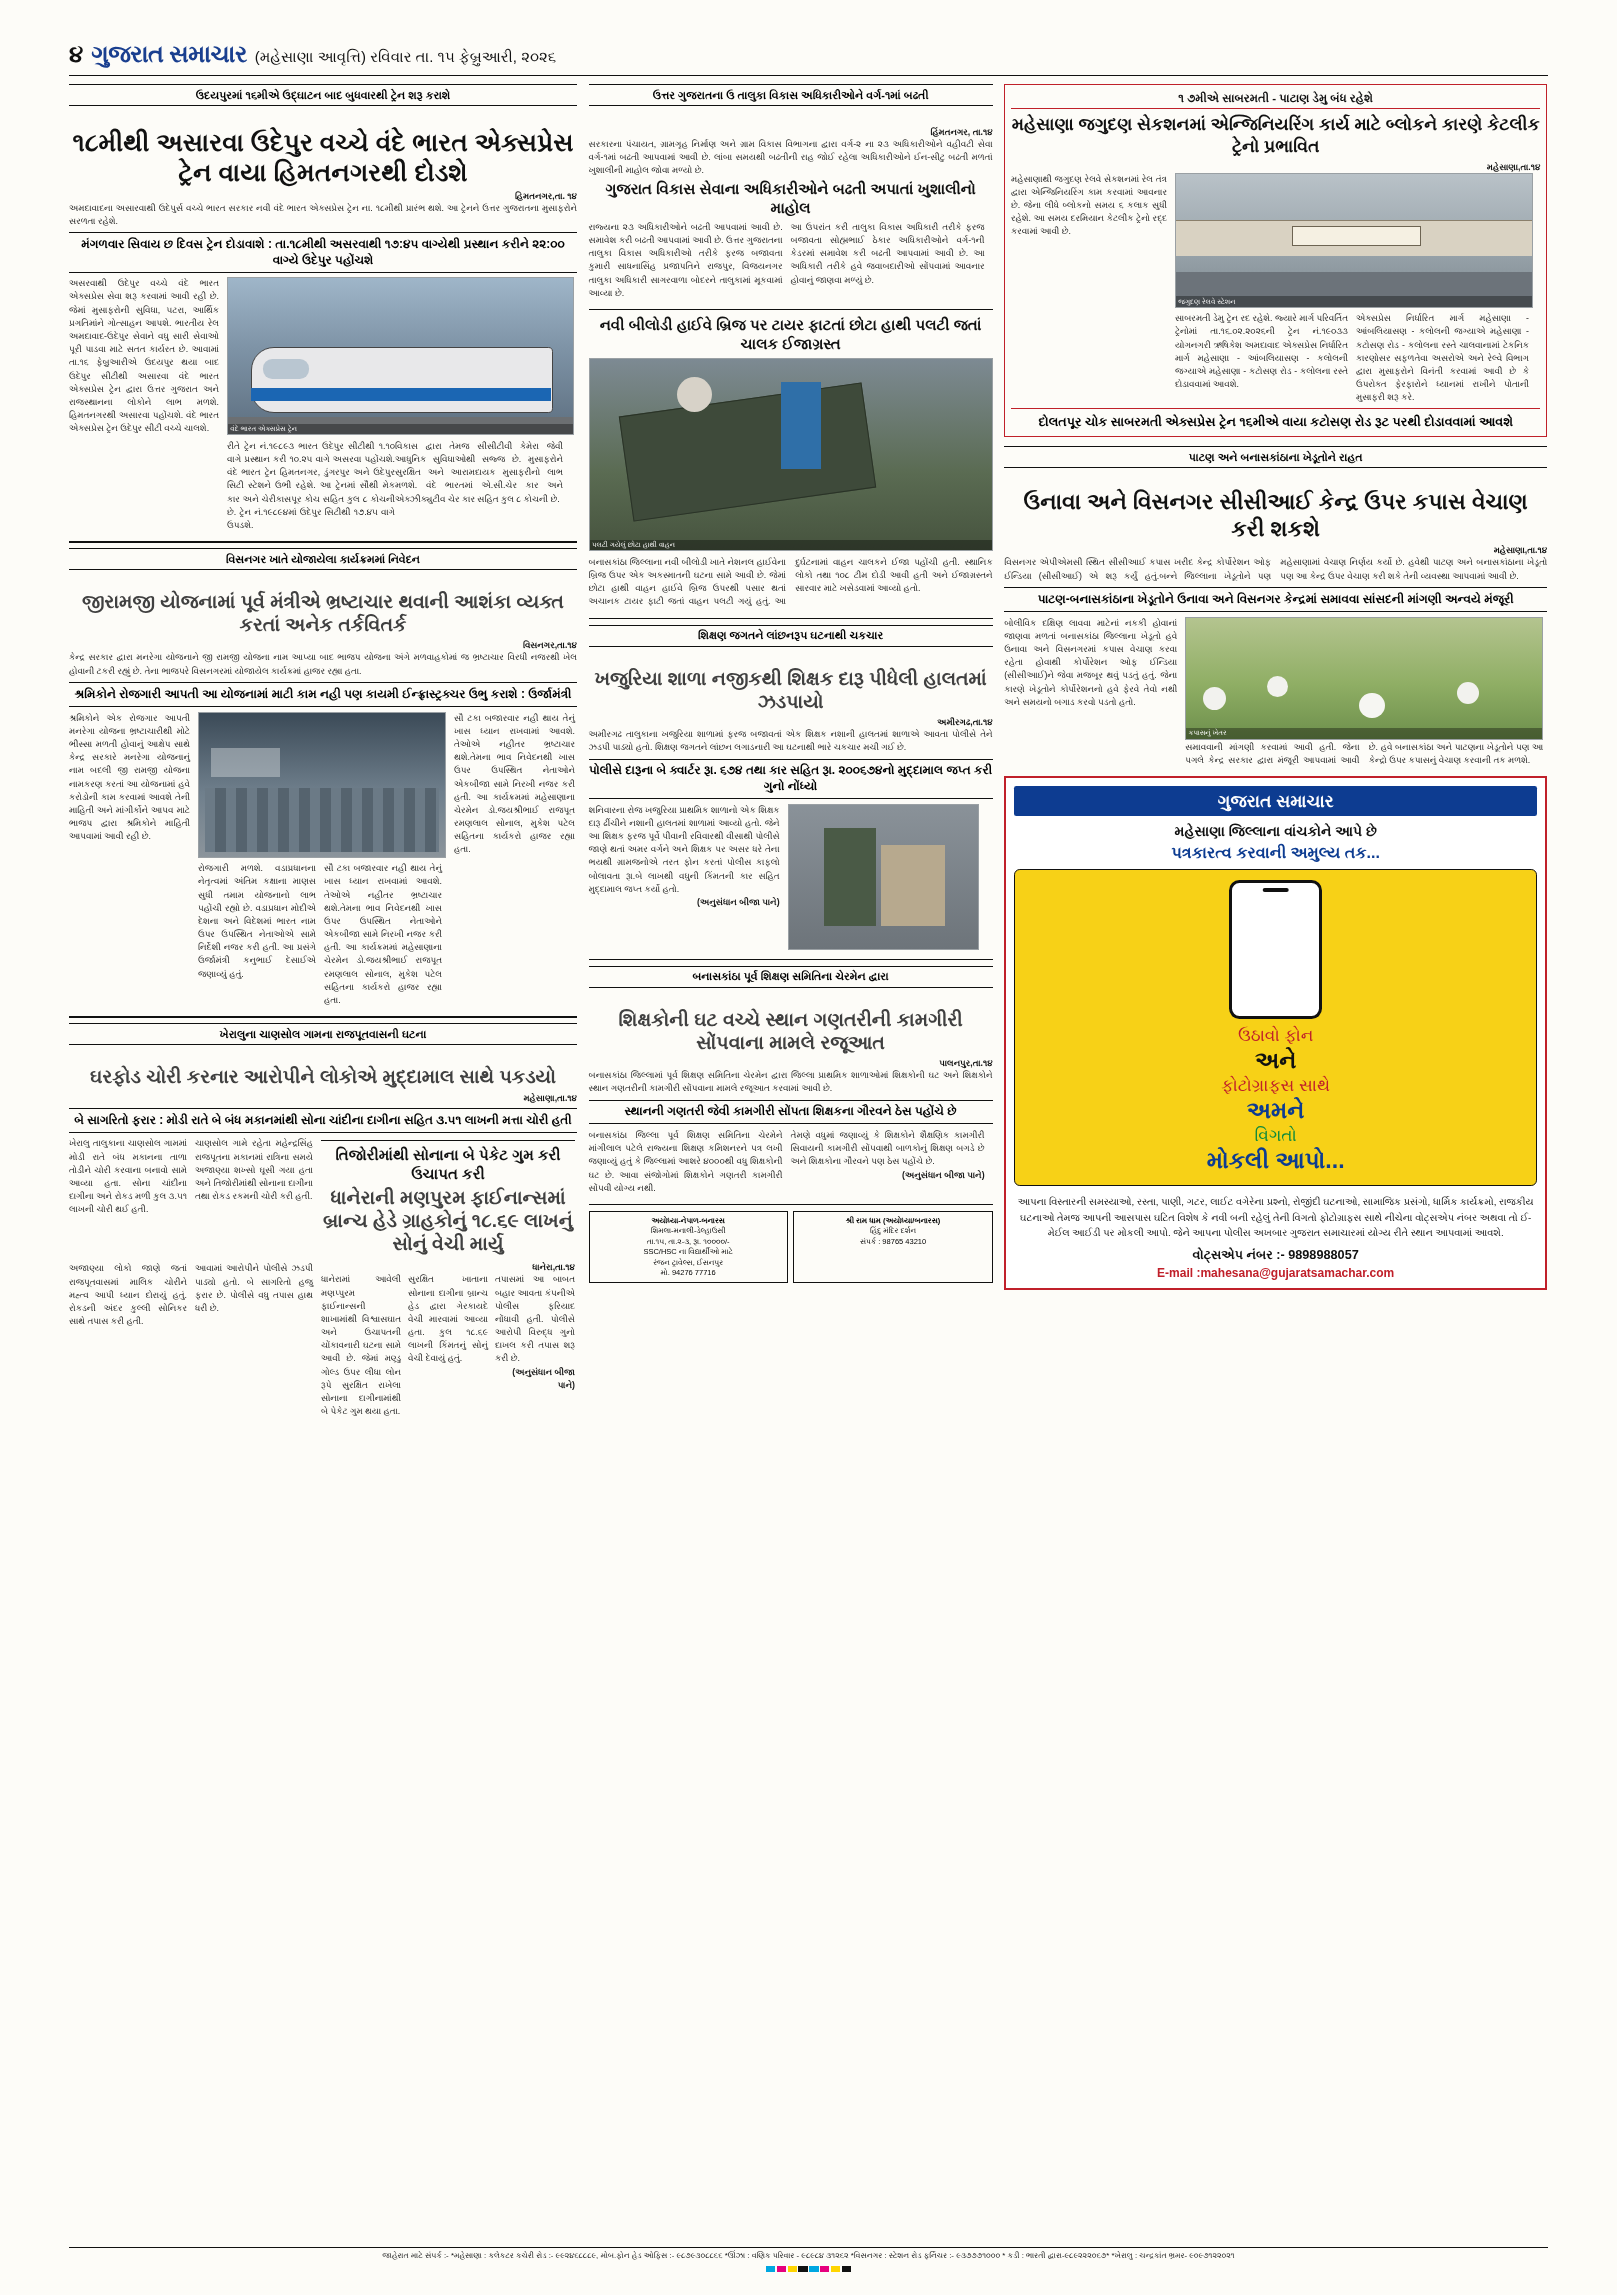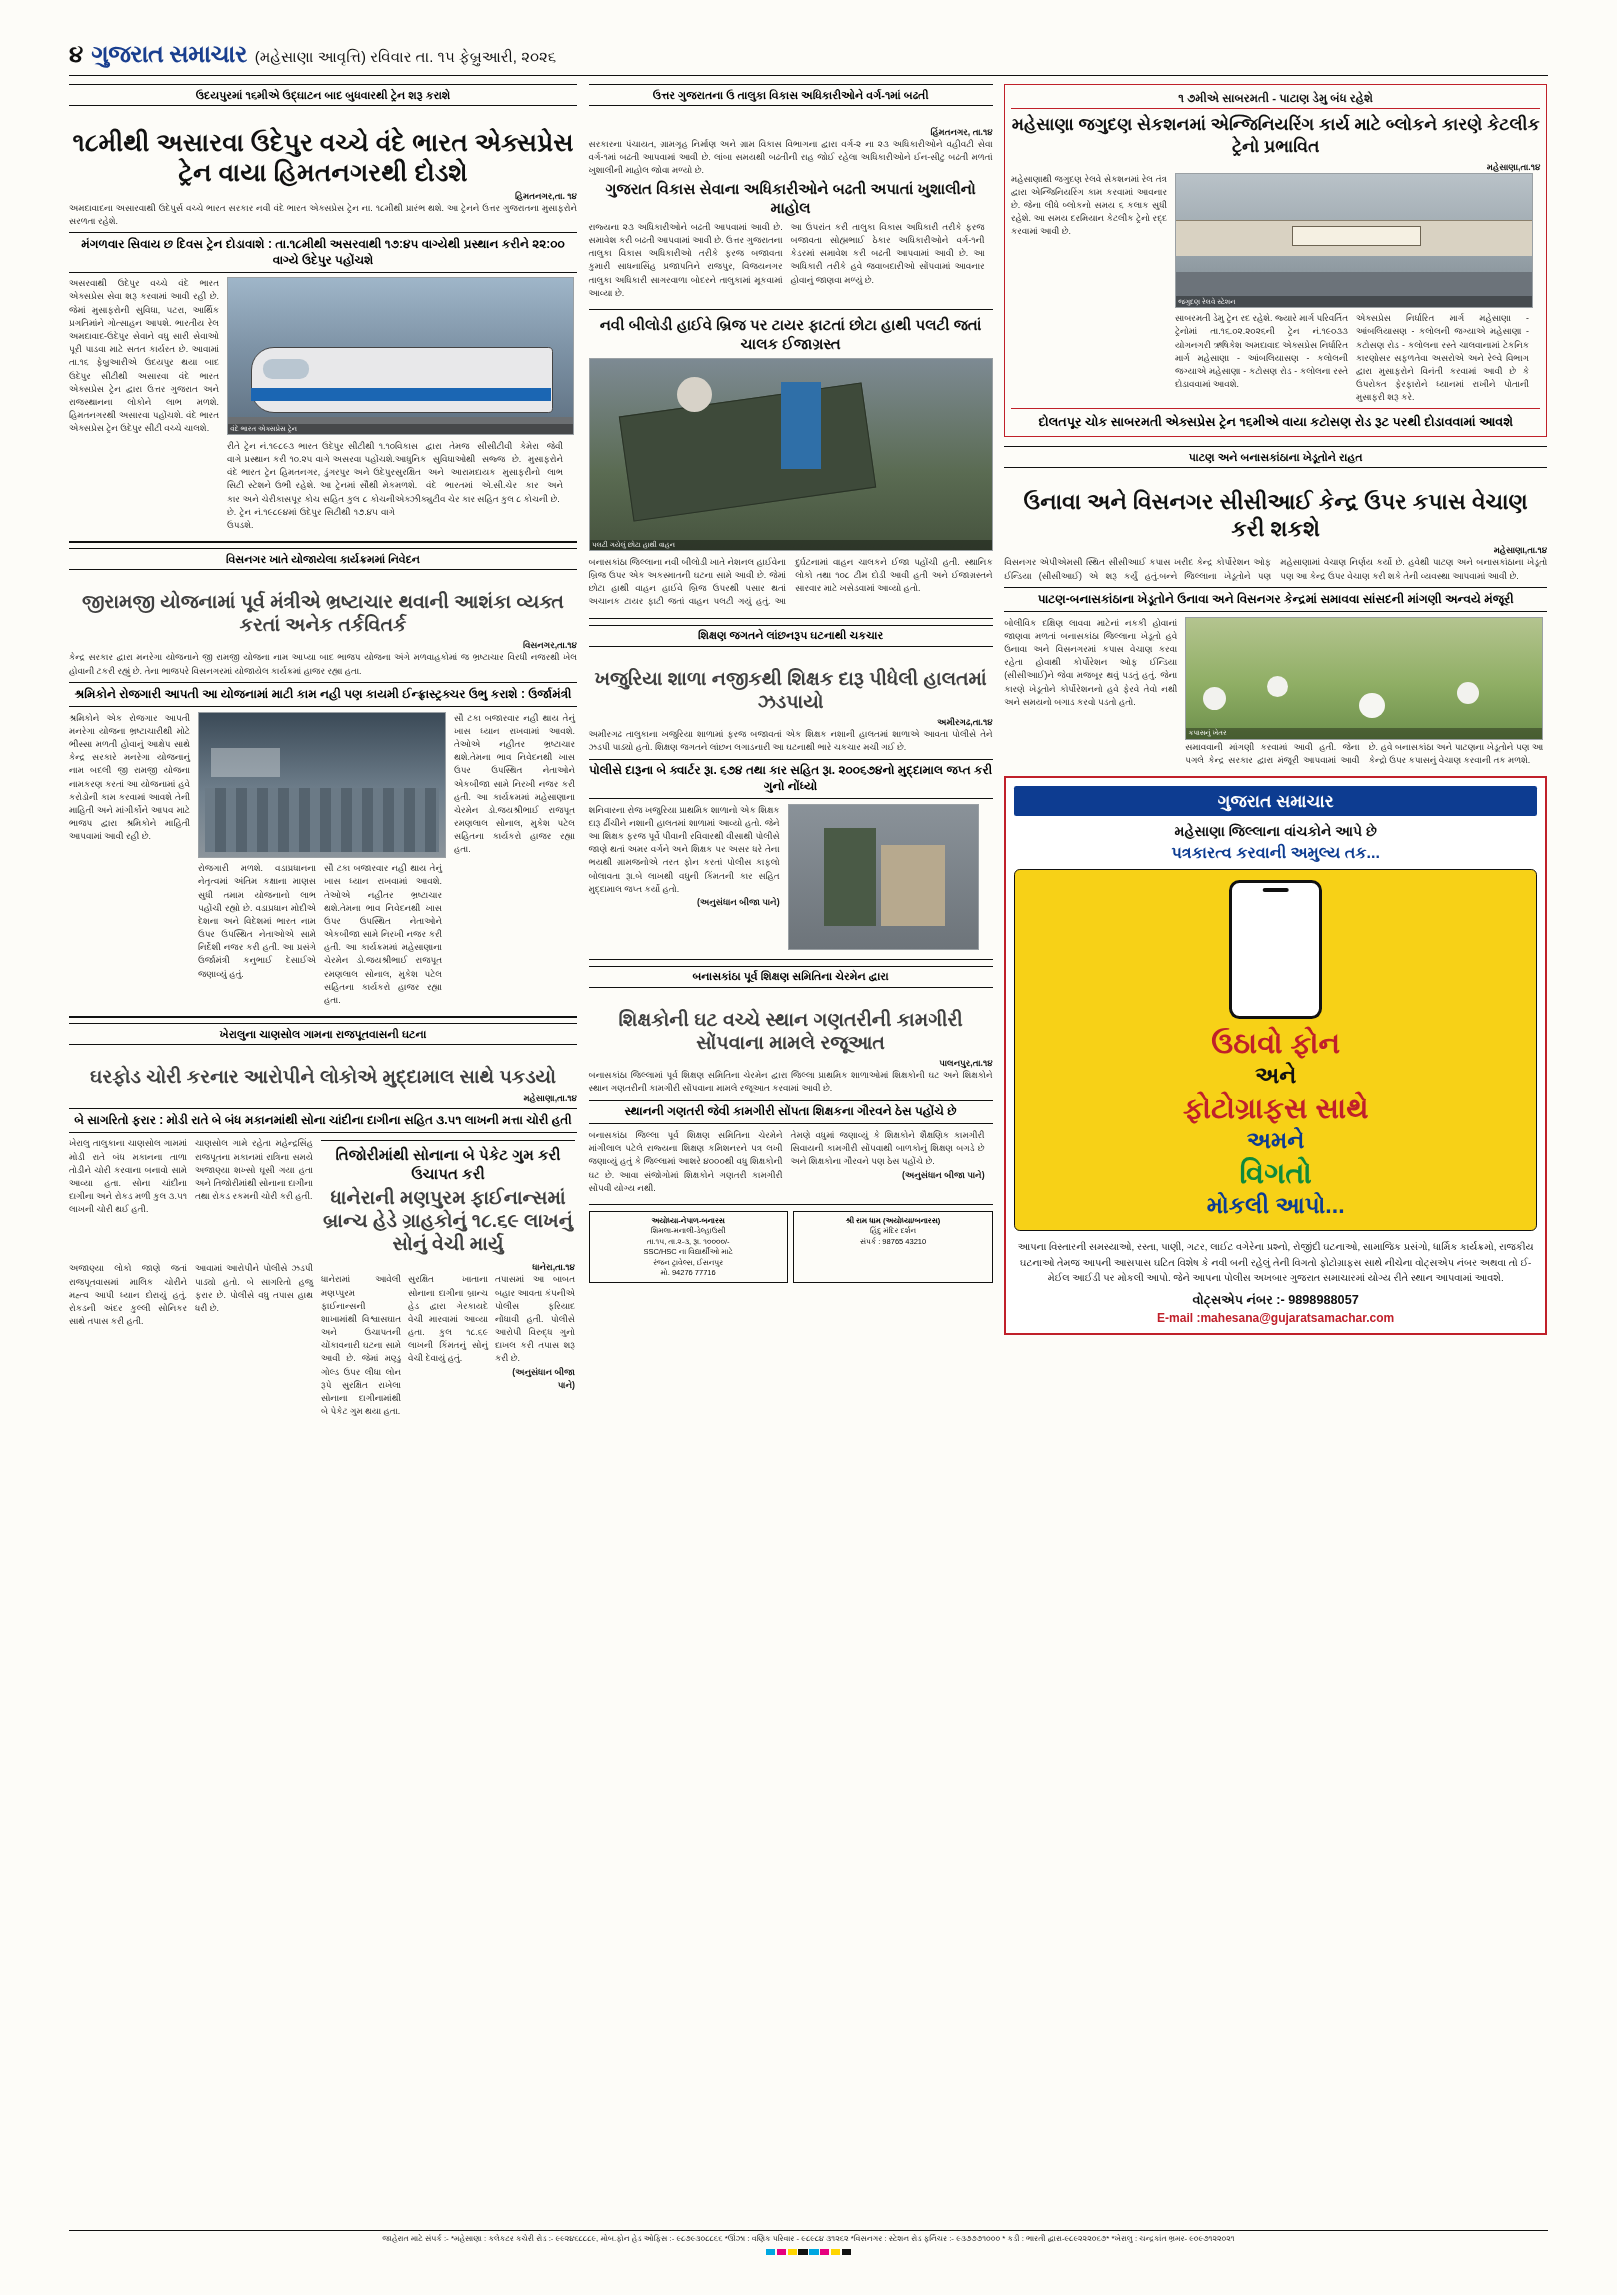--- a/index.html
+++ b/index.html
@@ -36,33 +36,33 @@
   .redbox{border:1.7px solid #c0202a;padding:5.8px;}
   .redbox .rb-kicker{font-size:11.6px;font-weight:bold;text-align:center;color:#111;border-bottom:0.6px solid #c0202a;padding-bottom:3.5px;}
   .redbox .rb-head{font-size:17.3px;font-weight:bold;text-align:center;line-height:1.25;margin:4.6px 0;color:#111;}
   .redbox .rb-foot{font-size:12.7px;font-weight:bold;text-align:center;line-height:1.3;border-top:1.2px solid #c0202a;padding-top:4.6px;margin-top:3.5px;}
   
   .ad{border:2.3px solid #c0202a;padding:8px;background:#fff;}
   .ad-logo{background:#0d3c91;color:#fff;text-align:center;font-size:17.3px;font-weight:bold;padding:4.6px 0;border-radius:2.3px;}
   .ad-l1{text-align:center;font-size:14px;font-weight:bold;color:#111;margin-top:7px;}
   .ad-l2{text-align:center;font-size:16px;font-weight:bold;color:#0d3c91;margin:3.5px 0 7px;}
   .ad-yellow{background:#f7d117;border:1.7px solid #111;border-radius:5.8px;padding:10.4px 8px;text-align:center;}
-  .ad-y1{font-size:29px;font-weight:bold;color:#c0202a;line-height:1.25;}
+  .ad-y1{font-size:17px;font-weight:normal;color:#c0202a;line-height:1.25;}
   .ad-y2{font-size:23px;font-weight:bold;color:#0d3c91;line-height:1.25;}
   .ad-y3{font-size:23px;font-weight:bold;color:#111;line-height:1.25;}
   .ad-green{color:#0f8a3c;}
   .ad-body{font-size:9.8px;line-height:1.55;text-align:center;color:#111;margin-top:8px;}
   .ad-ws{font-size:12.7px;font-weight:bold;color:#111;text-align:center;margin-top:8px;}
   .ad-mail{font-size:12px;font-weight:bold;color:#c0202a;text-align:center;margin-top:3.5px;}
   .phone-shape{width:87px;height:133px;border:3.5px solid #111;border-radius:10.4px;background:#fff;margin:0 auto 5.8px;position:relative;}
   .phone-shape:after{content:"";position:absolute;left:50%;transform:translateX(-50%);top:4.6px;width:26.6px;height:4px;background:#111;border-radius:2.3px;}
   
   .smallad{border:1.2px solid #111;padding:3.5px;font-size:7.5px;line-height:1.4;text-align:center;}
   
-  .footer{position:absolute;left:69px;right:69px;bottom:40px;}
+  .footer{position:absolute;left:69px;right:69px;bottom:23px;}
   .footline{font-size:7.8px;text-align:center;color:#111;border-top:1.2px solid #111;padding-top:3.5px;}
   .cmyk{display:flex;gap:1.7px;justify-content:center;margin-top:4.6px;}
   .cmyk i{width:9.2px;height:6.4px;display:block;}
 </style>
 </head>
 <body>
 
 <div class="page">
   <div class="inner">
 

